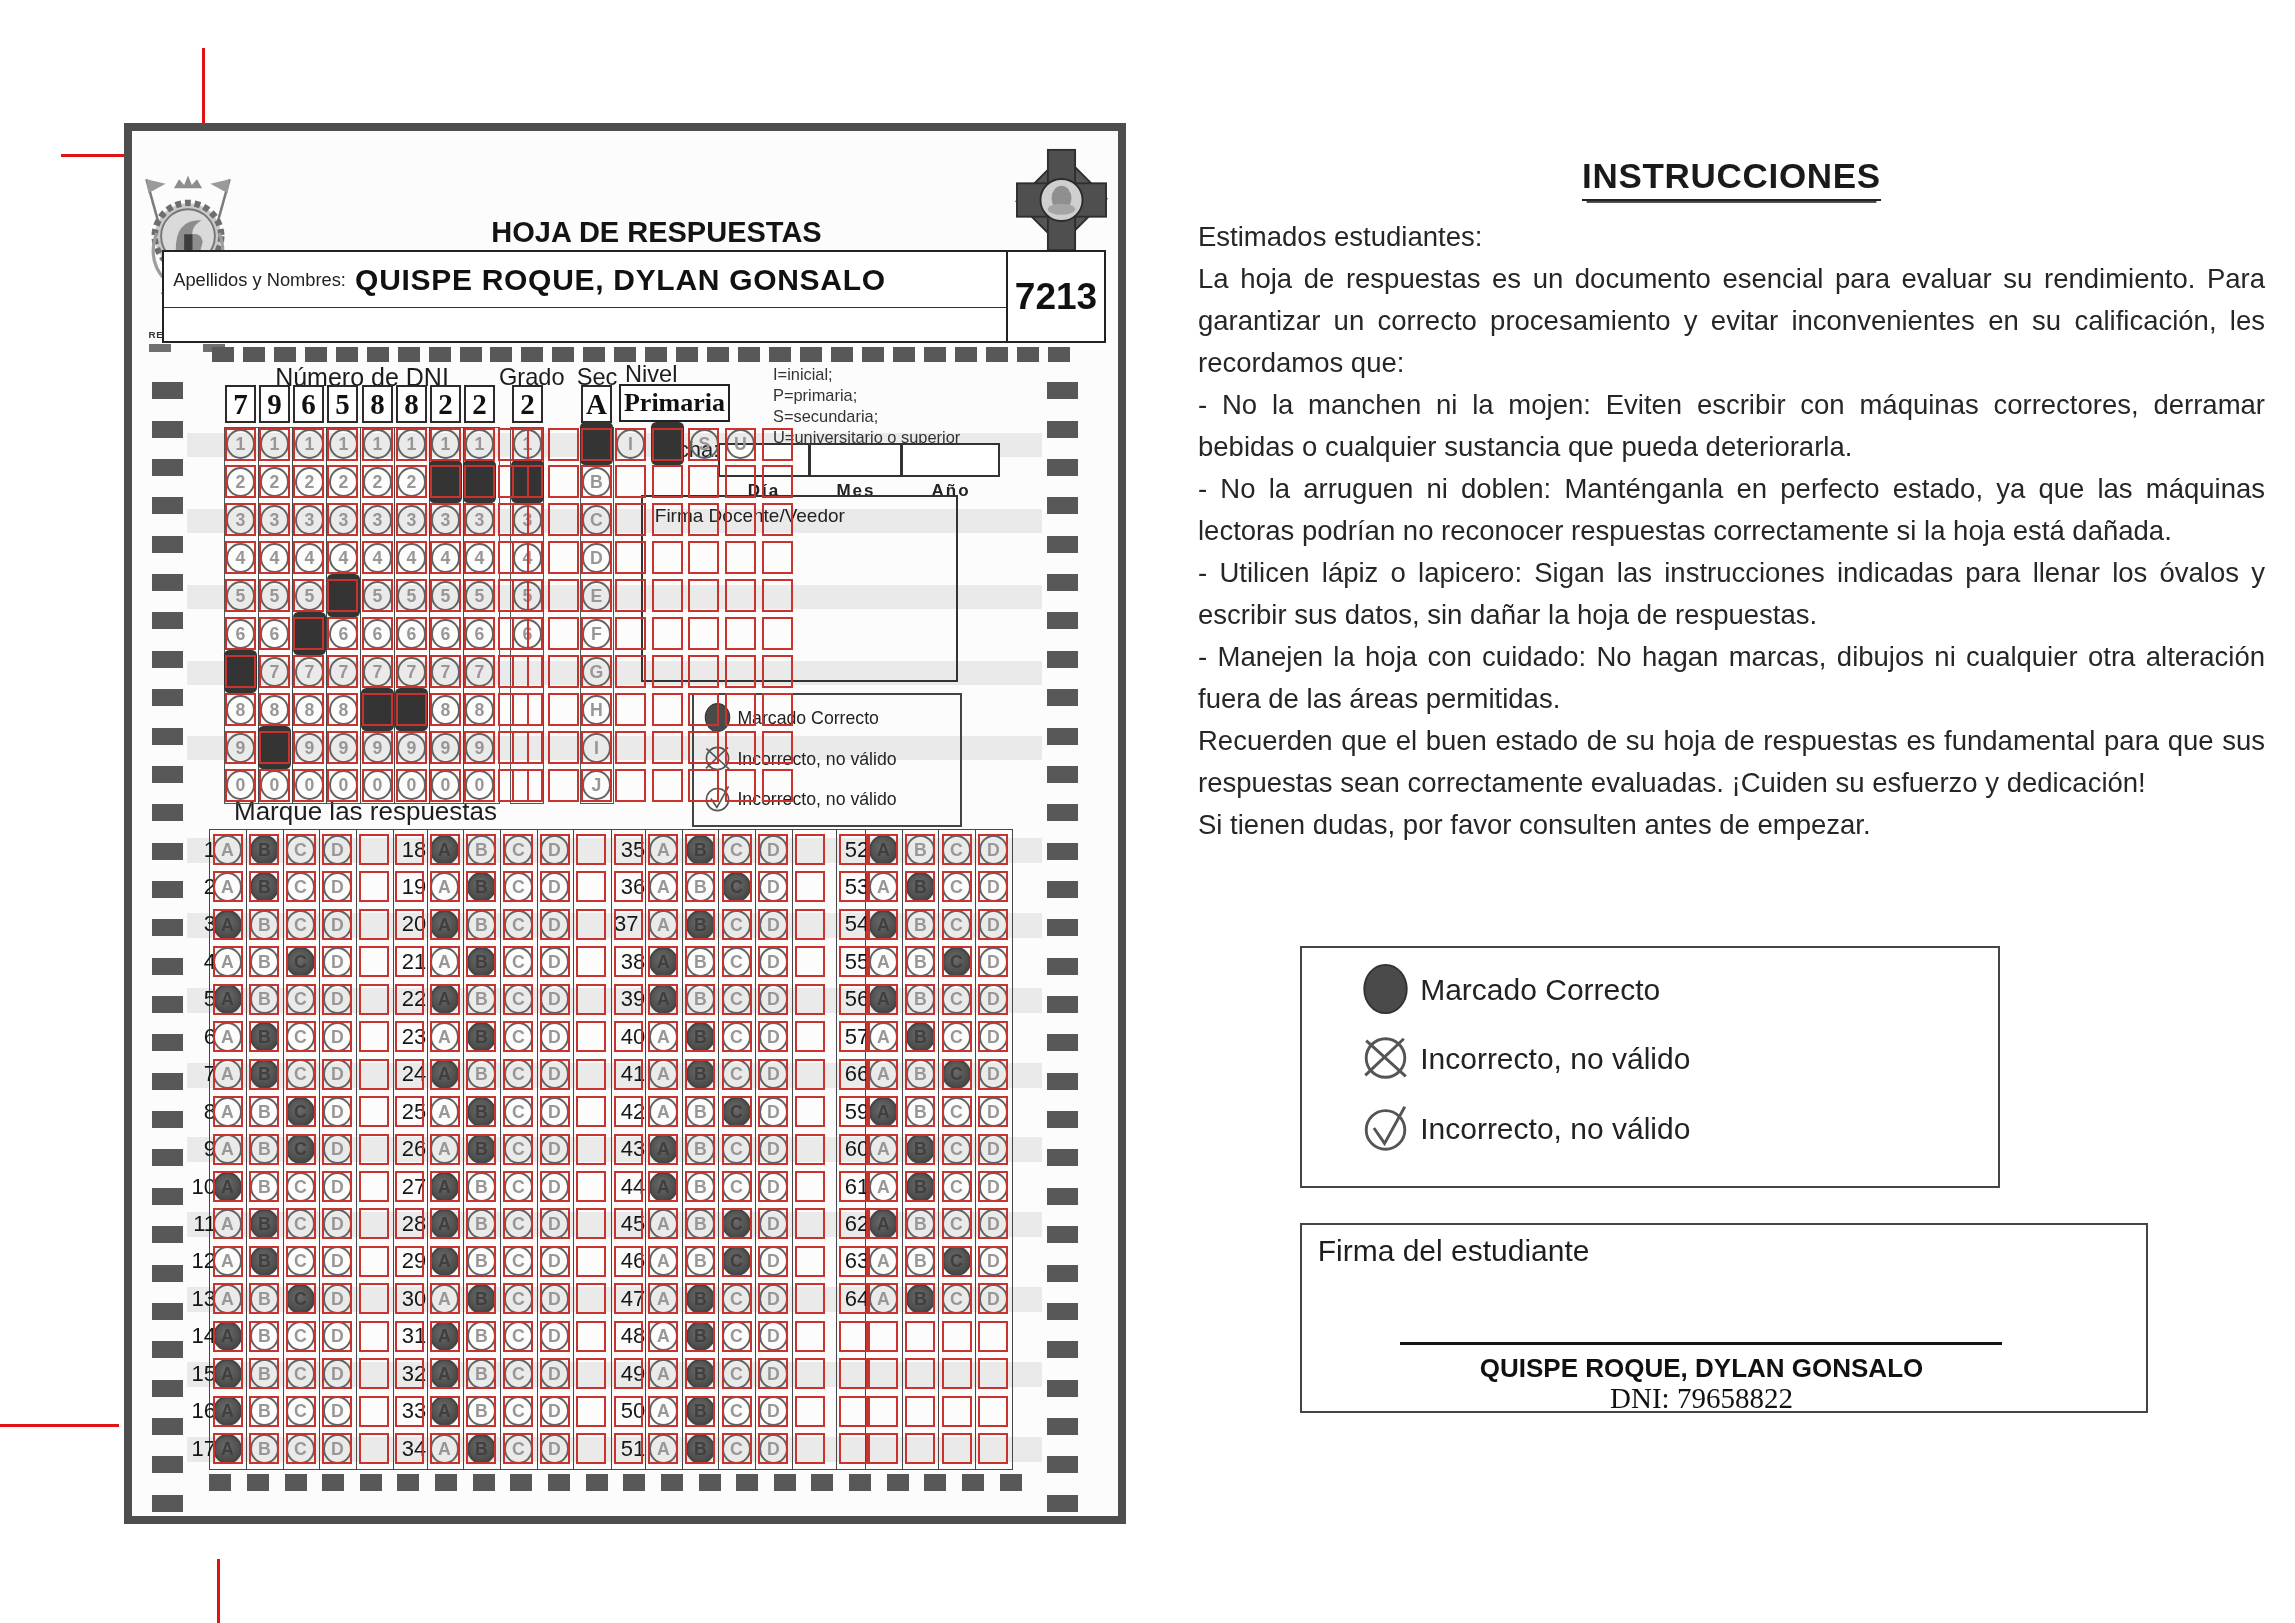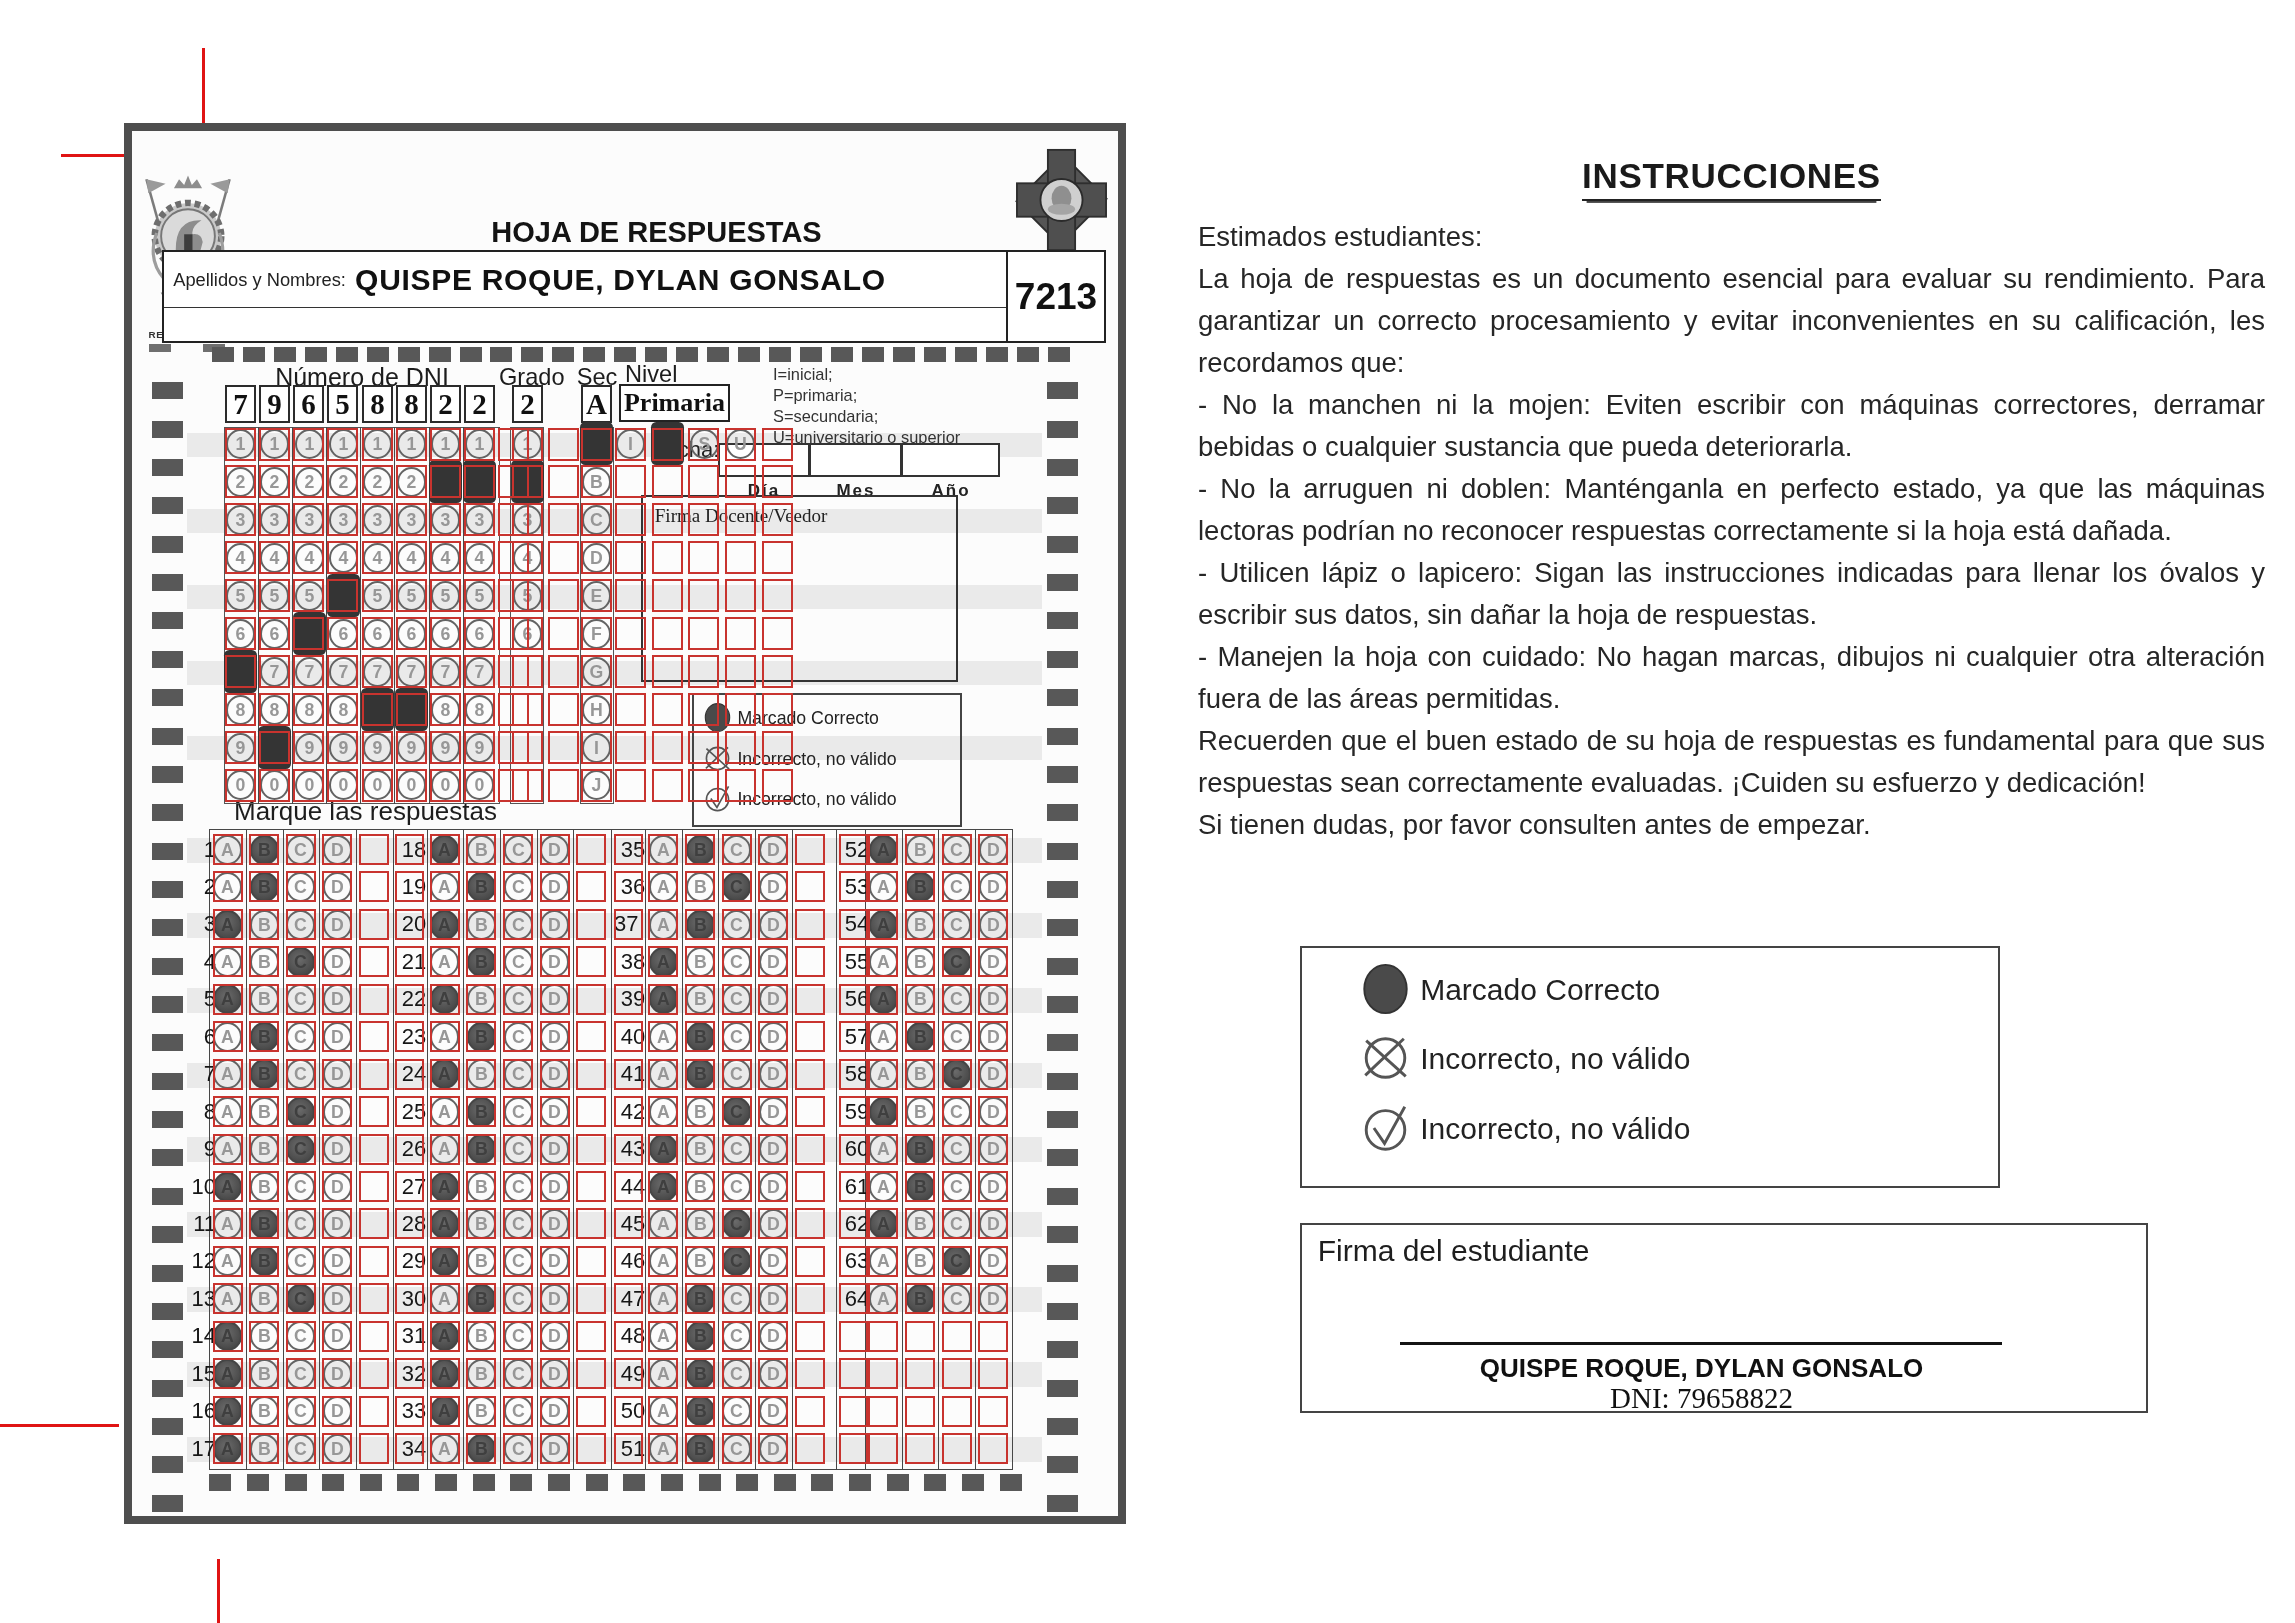--- a/index.html
+++ b/index.html
@@ -56,21 +56,21 @@
   .primaria-box{position:absolute;left:487px;top:253px;width:111px;height:38px;box-sizing:border-box;
                 border:2px solid #222;background:#fff;display:flex;align-items:center;justify-content:center;
                 font-family:"Liberation Serif",serif;font-weight:bold;font-size:26px;color:#111;}
   .nivel-legend{position:absolute;left:641px;top:233px;font-size:16.4px;color:#333;line-height:21px;}
   .fecha-label{position:absolute;left:520px;top:306px;font-size:22px;color:#222;}
   .fecha-boxes{position:absolute;left:586px;top:312px;display:flex;}
   .fecha-cell{box-sizing:border-box;border:2px solid #333;border-left-width:1.3px;height:34px;background:#fff;}
   .fecha-sub{position:absolute;top:350px;font-size:17px;font-weight:bold;letter-spacing:2px;color:#222;}
   .firma-box{position:absolute;left:509px;top:364px;width:317px;height:187px;box-sizing:border-box;
              border:2px solid #333;background:transparent;}
-  .firma-box .fl{font-size:19px;color:#222;margin:7.9px 0 0 11.8px;font-family:Liberation Serif, serif;}
+  .firma-box .fl{font-size:19px;color:#222;margin:7.9px 0 0 11.8px;}
 
   .sheet-legend{position:absolute;left:560px;top:562px;width:270px;height:134px;box-sizing:border-box;
                 border:2px solid #444;}
   .leg-row{display:flex;align-items:center;gap:5.2px;}
   .sheet-legend .leg-row{margin:6.5px 0 0 9.2px;height:34px;}
   .sheet-legend .leg-lab{font-size:17.7px;color:#222;}
 
   .marque-title{position:absolute;left:92px;top:665px;width:283px;text-align:center;
                 font-size:26px;color:#1d1d1d;}
 
@@ -772,21 +772,21 @@
         <div class="qnum" style="left: 706px; top: 855px; width: 38px; text-align: center;">56</div>
         <div class="bub mk" style="left: 737px; top: 853px;">A</div>
         <div class="bub" style="left: 774px; top: 853px;">B</div>
         <div class="bub" style="left: 810px; top: 853px;">C</div>
         <div class="bub" style="left: 847px; top: 853px;">D</div>
         <div class="qnum" style="left: 706px; top: 893px; width: 38px; text-align: center;">57</div>
         <div class="bub" style="left: 737px; top: 891px;">A</div>
         <div class="bub mk" style="left: 774px; top: 891px;">B</div>
         <div class="bub" style="left: 810px; top: 891px;">C</div>
         <div class="bub" style="left: 847px; top: 891px;">D</div>
-        <div class="qnum" style="left: 706px; top: 930px; width: 38px; text-align: center;">58</div>
+        <div class="qnum" style="left: 706px; top: 930px; width: 38px; text-align: center;">66</div>
         <div class="bub" style="left: 737px; top: 928px;">A</div>
         <div class="bub" style="left: 774px; top: 928px;">B</div>
         <div class="bub mk" style="left: 810px; top: 928px;">C</div>
         <div class="bub" style="left: 847px; top: 928px;">D</div>
         <div class="qnum" style="left: 706px; top: 968px; width: 38px; text-align: center;">59</div>
         <div class="bub mk" style="left: 737px; top: 966px;">A</div>
         <div class="bub" style="left: 774px; top: 966px;">B</div>
         <div class="bub" style="left: 810px; top: 966px;">C</div>
         <div class="bub" style="left: 847px; top: 966px;">D</div>
         <div class="qnum" style="left: 706px; top: 1005px; width: 38px; text-align: center;">60</div>

